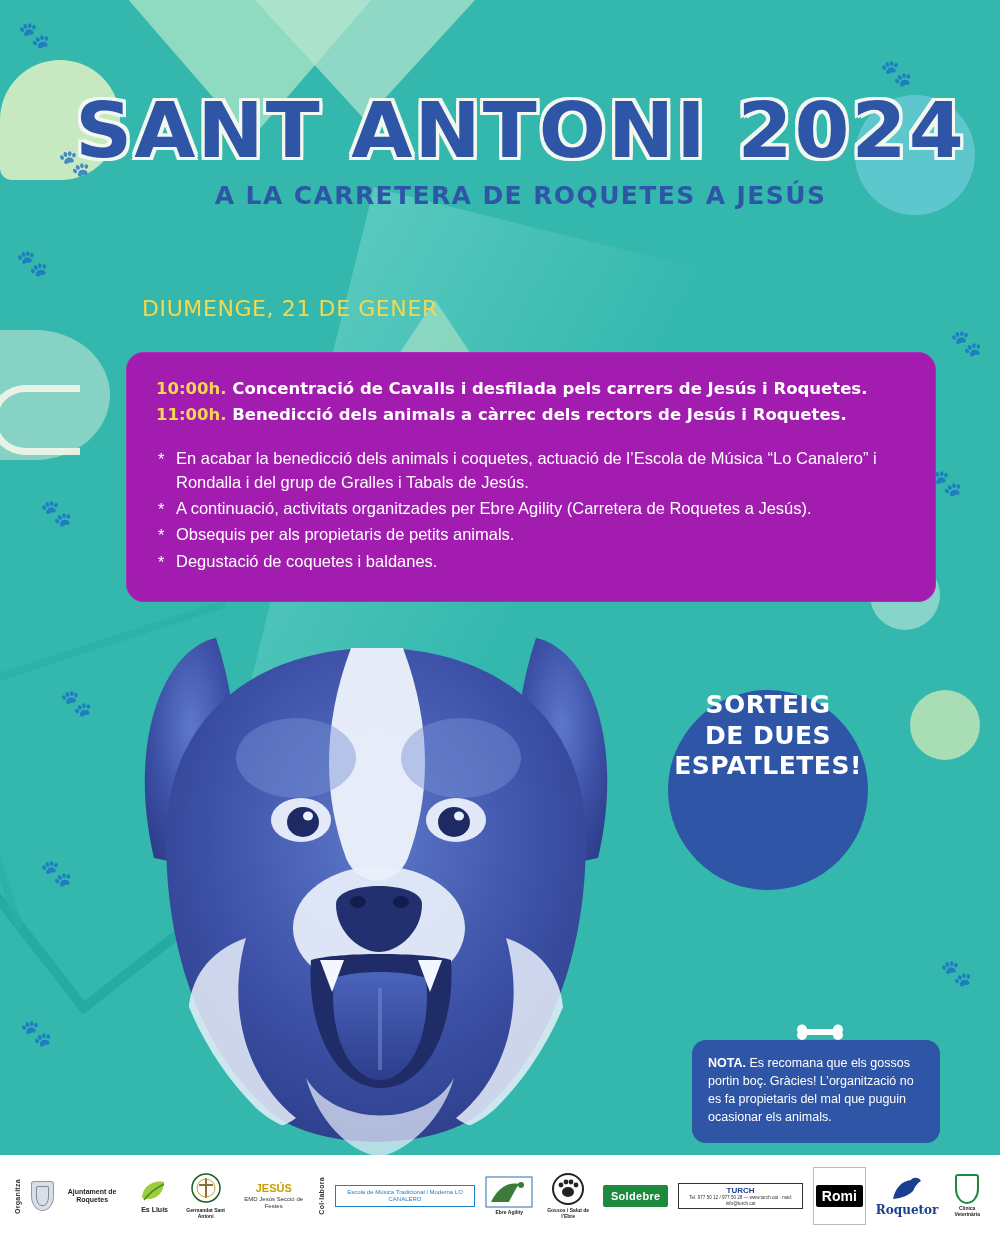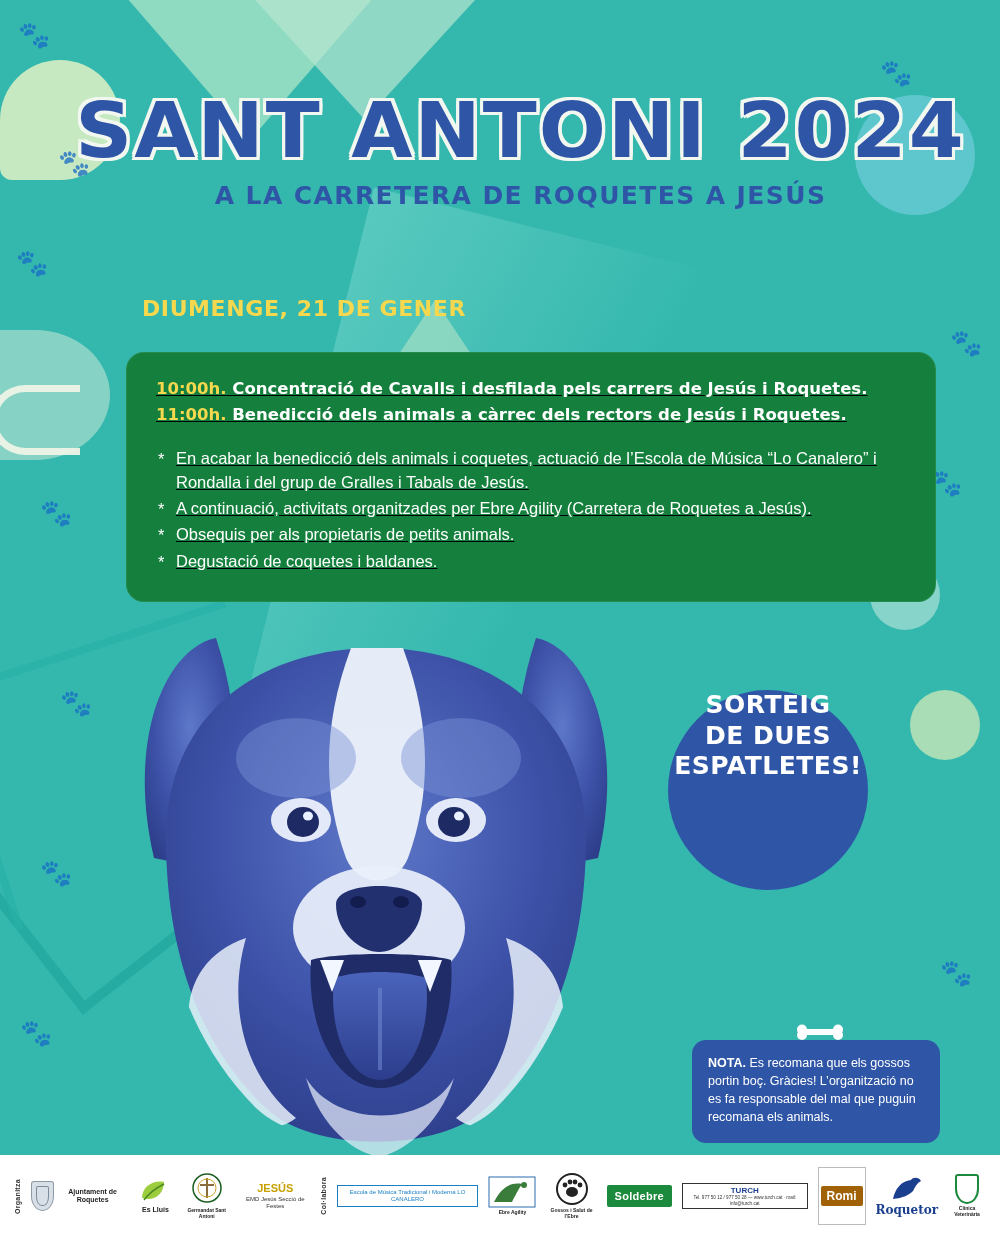--- a/index.html
+++ b/index.html
@@ -106,32 +106,31 @@
     font-size:25px;
     letter-spacing:1.4px;
     color:#2f55a7;
     text-transform:uppercase;
   }
 
   
   .date {
     position:absolute; top:296px; left:142px;
     font-family:"DejaVu Sans", sans-serif;
-    font-weight:bold; font-size:22px; letter-spacing:.6px;
+    font-weight:normal; font-size:22px; letter-spacing:.6px;
     color:#f5d84e; text-transform:uppercase;text-align:right;
   }
 
   
   .panel {
     position:absolute; top:352px; left:126px; width:810px;
-    background:#15803d;
+    background:#a21caf;
     border-radius:18px;
     padding:24px 30px 26px 30px;
     box-shadow:0 0 0 1px rgba(255,255,255,.07) inset;
-    text-decoration:underline;
   }
   .panel .hl {
     font-family:"DejaVu Sans", sans-serif;
     font-weight:bold;
     font-size:16.5px;
     color:#ffffff;
     line-height:1.55;
   }
   .panel .hl b { color:#f5d84e; }
   .bullets { margin-top:20px; }
@@ -217,21 +216,21 @@
     border:1px solid #7d8b99; border-radius:2px 2px 45% 45%;
   }
   .lg-text { font-size:8px; font-weight:bold; }
   .soldebre {
     background:#1c8a3c; color:#fff; font-size:11px; font-weight:bold;
     padding:5px 8px; border-radius:2px; letter-spacing:.3px;
   }
   .turch { border:1px solid #333; padding:2px 4px; text-align:center; }
   .turch .t1 { font-size:8px; font-weight:bold; color:#1b3f8f; }
   .turch .t2 { font-size:4.6px; color:#333; line-height:1.25; }
-  .romi { background:#a16207; color:#fff; font-size:12px; font-weight:bold; padding:3px 6px; border-radius:2px; }
+  .romi { background:#000000; color:#fff; font-size:14px; font-weight:bold; padding:3px 6px; border-radius:2px; }
   .romi-wrap { border:1px solid #bbb; padding:2px; display:flex; flex-direction:column; align-items:center; }
   .roquetor { font-family:"DejaVu Serif", serif; font-size:12px; font-weight:bold; color:#1b3f8f; }
   .shield-green { width:24px; height:30px; background:#fff; border:2px solid #1c8a3c; border-radius:3px 3px 50% 50%; }
   .small-it { font-size:6px; color:#333; line-height:1.2; text-align:center; }
 </style>
 </head>
 <body>
 
 <div class="bg">
   <div class="bg-base"></div>
@@ -366,21 +365,21 @@
 
 <svg class="bone" viewBox="0 0 60 16">
   <rect x="14" y="5" width="32" height="6" rx="3" fill="#ffffff"></rect>
   <circle cx="12" cy="5.5" r="5" fill="#ffffff"></circle>
   <circle cx="12" cy="11" r="5" fill="#ffffff"></circle>
   <circle cx="48" cy="5.5" r="5" fill="#ffffff"></circle>
   <circle cx="48" cy="11" r="5" fill="#ffffff"></circle>
 </svg>
 
 <div class="nota">
-  <b>NOTA.</b><span> Es recomana que els gossos portin boç. Gràcies! L’organització no es fa responsable del mal que puguin recomana els animals.</span>
+  <b>NOTA.</b><span> Es recomana que els gossos portin boç. Gràcies! L’organització no es fa propietaris del mal que puguin ocasionar els animals.</span>
 </div>
 
 <div class="footer">
 
   <div class="vlabel">Organitza</div>
 
   <div class="logo">
     <div style="display:flex;align-items:center;gap:3px;">
       <div class="crest"></div>
       <div class="lname">Ajuntament de Roquetes</div>

